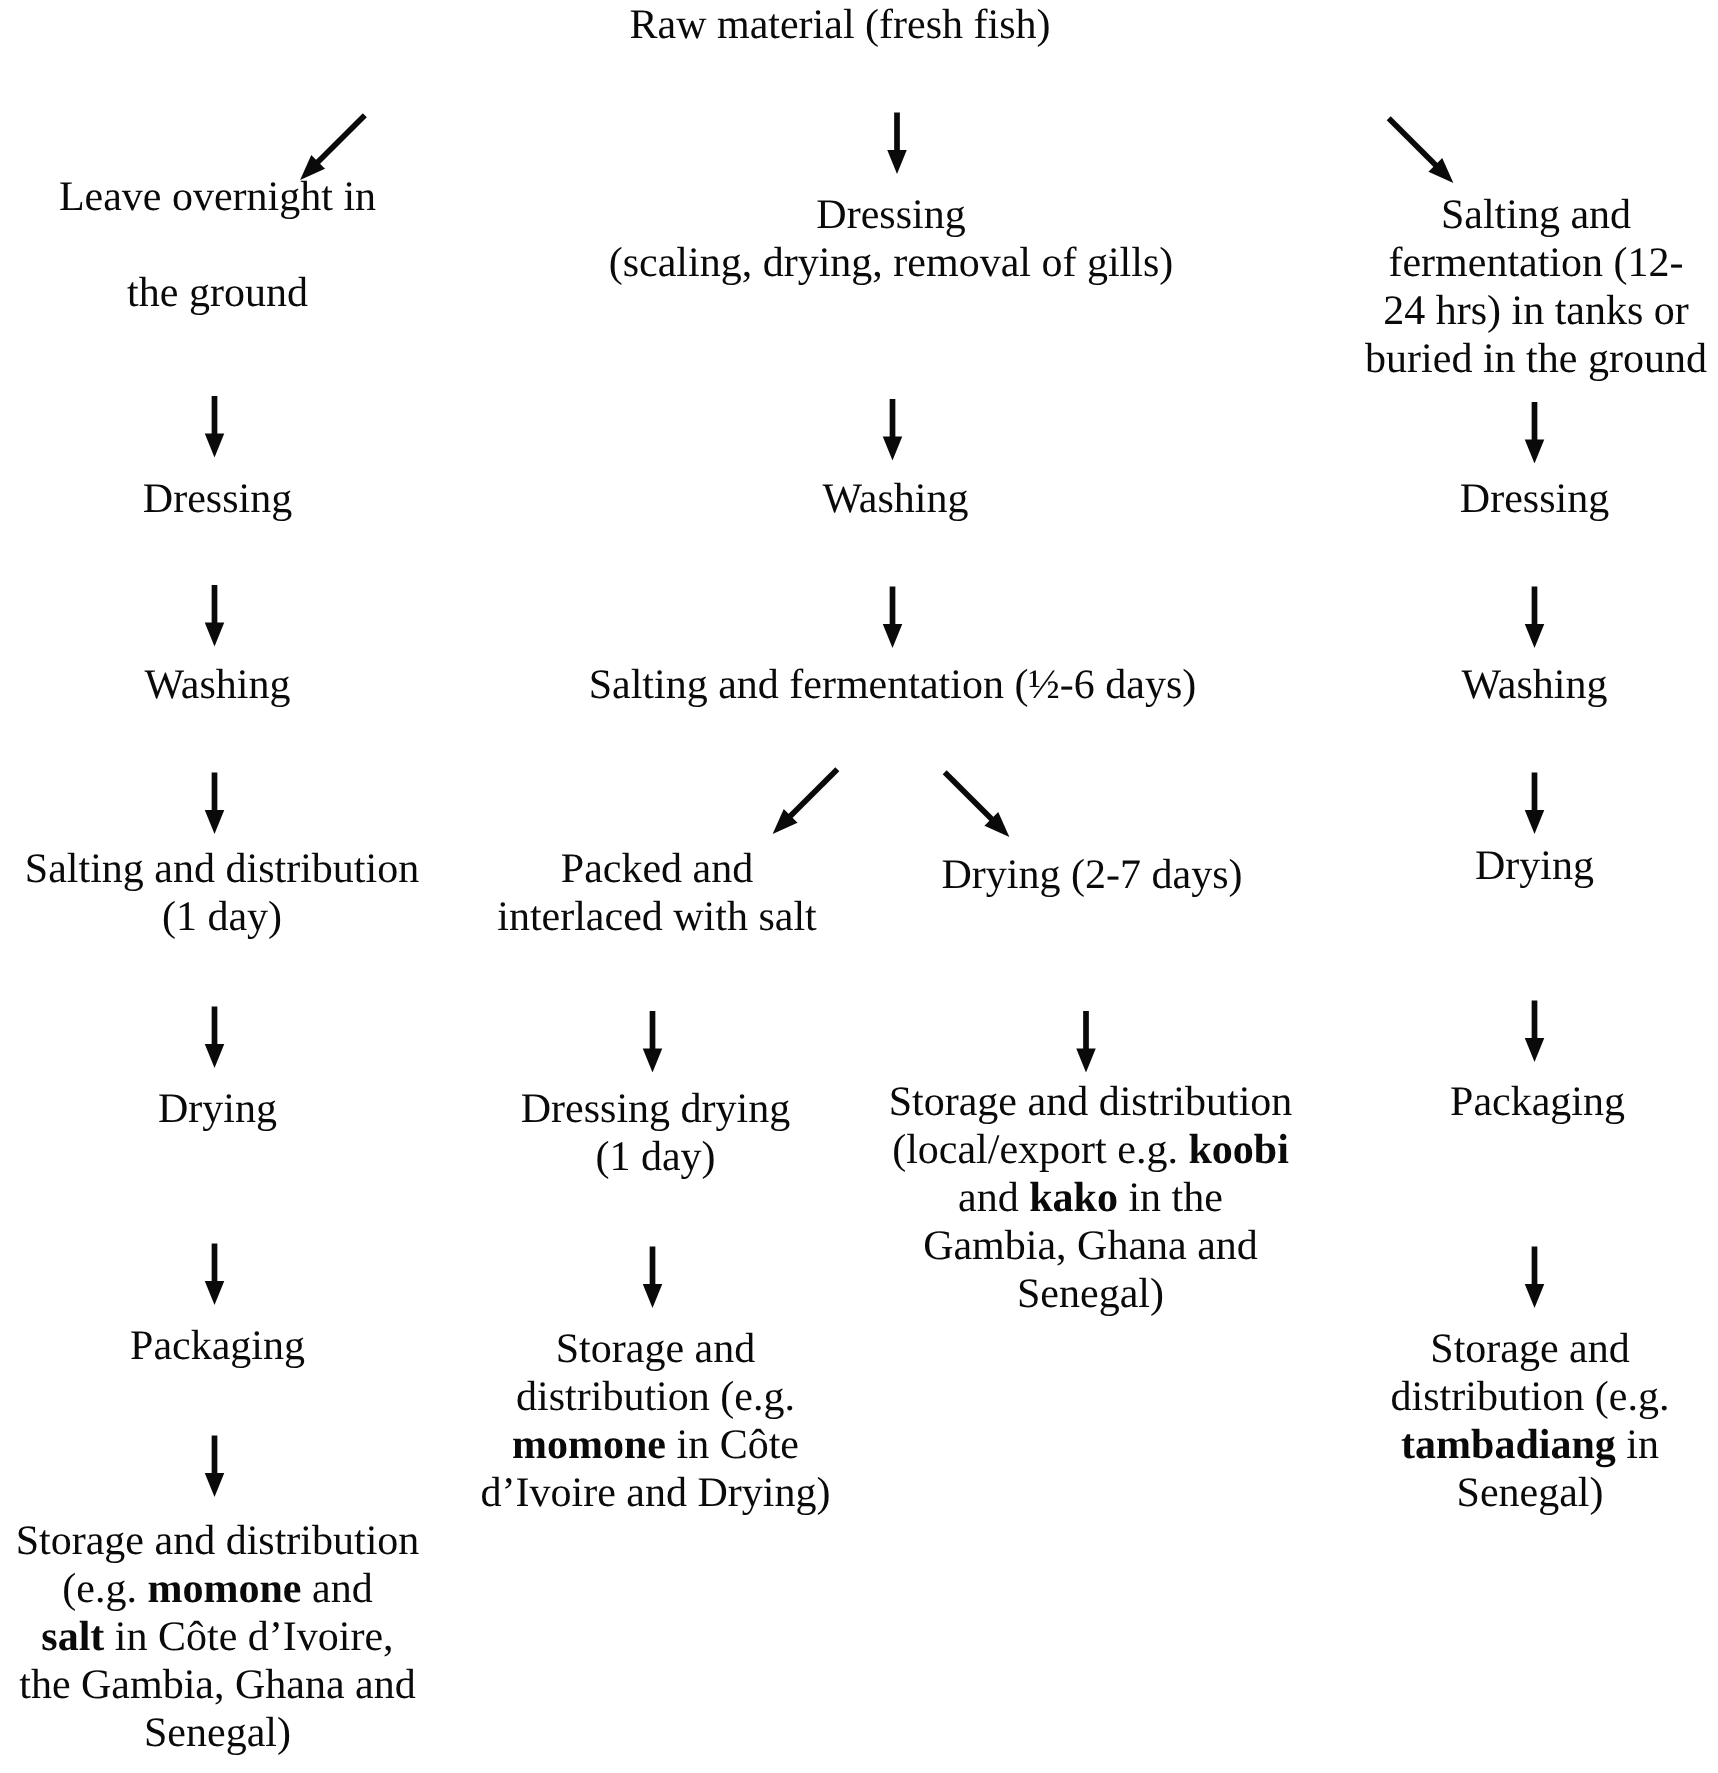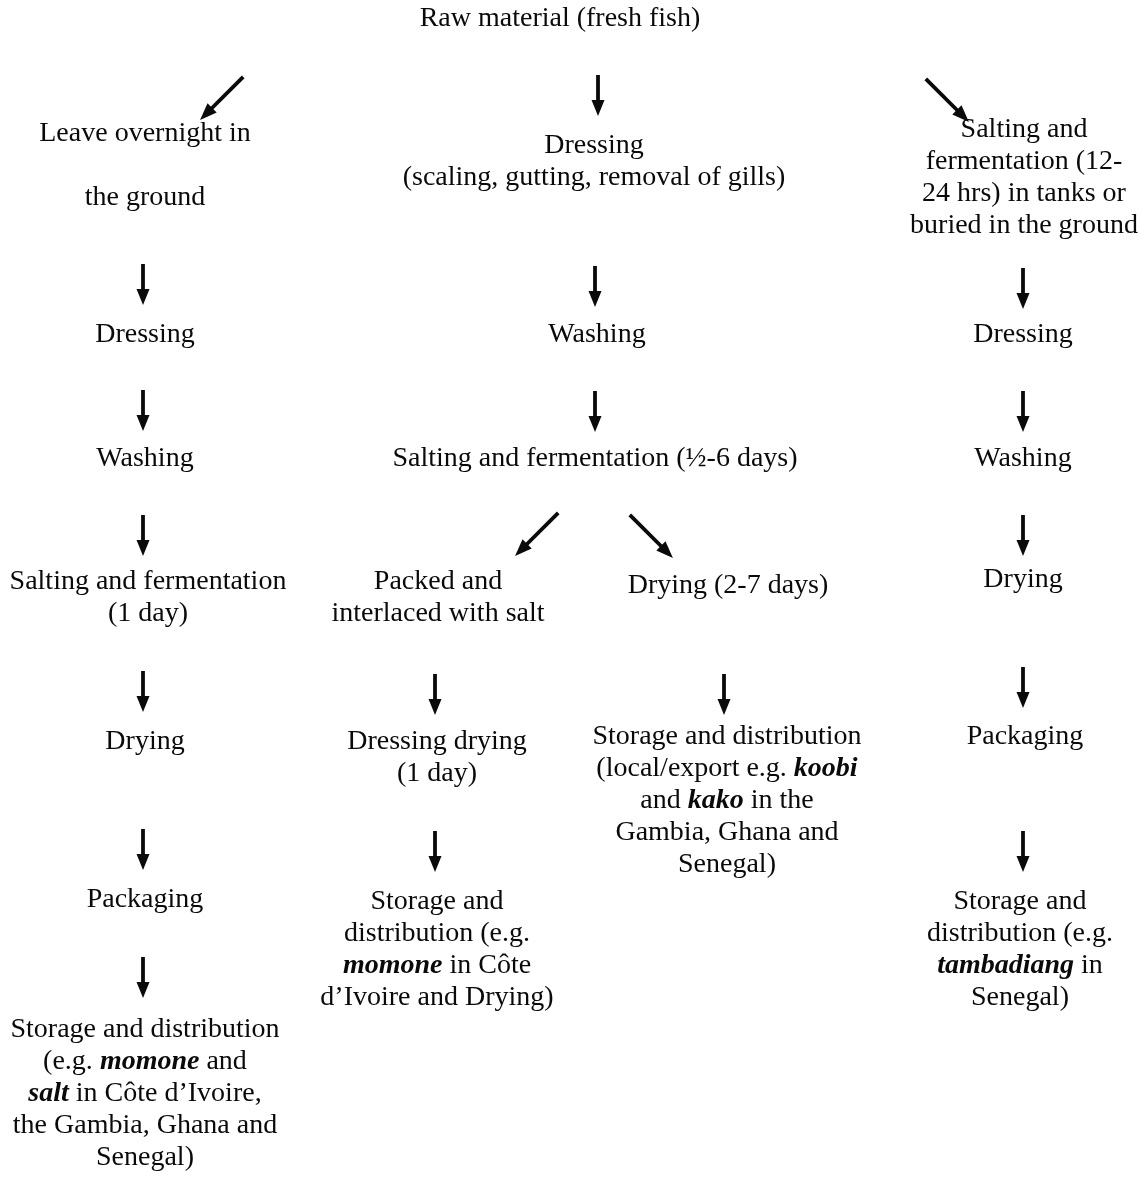--- a/index.html
+++ b/index.html
@@ -3,30 +3,30 @@
 <meta charset="utf-8">
 <style>
   html,body{margin:0;padding:0;background:#ffffff;}
   body{width:1145px;height:1182px;overflow:hidden;}
   #diagram{
     position:relative;width:1145px;height:1182px;
     font-family:"Liberation Serif","DejaVu Serif",serif;
     font-size:28px;line-height:32px;color:#0a0a0a;background:#ffffff;
   }
   .node{position:absolute;transform:translateX(-50%);text-align:center;white-space:nowrap;}
-  .bold{font-weight:bold;font-style:italic;}
+  .bold{font-weight:bold;}
   .ar{position:absolute;}
   .dl{transform:rotate(45deg);}
   .dr{transform:rotate(-45deg);}
 
   
   #n-raw{left:560px;top:1px;}
   #n-left-initial{left:145px;top:116px;}
   #n-center-dressing{left:594px;top:128px;}
-  #n-right-salting{left:1024px;top:112px;text-align:center;}
+  #n-right-salting{left:1024px;top:128px;text-align:center;}
   #n-left-dressing{left:145px;top:317px;}
   #n-center-washing{left:597px;top:317px;}
   #n-right-dressing{left:1023px;top:317px;}
   #n-left-washing{left:145px;top:441px;}
   #n-center-salting{left:595px;top:441px;}
   #n-right-washing{left:1023px;top:441px;}
   #n-left-salting1{left:148px;top:564px;}
   #n-packed{left:438px;top:564px;}
   #n-drying27{left:728px;top:568px;}
   #n-right-drying{left:1023px;top:562px;}
@@ -39,29 +39,29 @@
   #n-tambadiang{left:1020px;top:884px;}
   #n-left-final{left:145px;top:1012px;}
 </style>
 </head>
 <body>
 
 <div id="diagram">
 
   <div class="node" id="n-raw"><span>Raw material (fresh fish)</span></div>
   <div class="node" id="n-left-initial"><span>Leave overnight in</span><br><br><span>the ground</span></div>
-  <div class="node" id="n-center-dressing"><span>Dressing</span><br><span>(scaling, gutting, removal of gills)</span></div>
+  <div class="node" id="n-center-dressing"><span>Dressing</span><br><span>(scaling, drying, removal of gills)</span></div>
   <div class="node" id="n-right-salting"><span>Salting and</span><br><span>fermentation (12-</span><br><span>24 hrs) in tanks or</span><br><span>buried in the ground</span></div>
   <div class="node" id="n-left-dressing"><span>Dressing</span></div>
   <div class="node" id="n-center-washing"><span>Washing</span></div>
   <div class="node" id="n-right-dressing"><span>Dressing</span></div>
   <div class="node" id="n-left-washing"><span>Washing</span></div>
   <div class="node" id="n-center-salting"><span>Salting and fermentation (½-6 days)</span></div>
   <div class="node" id="n-right-washing"><span>Washing</span></div>
-  <div class="node" id="n-left-salting1"><span>Salting and fermentation</span><br><span>(1 day)</span></div>
+  <div class="node" id="n-left-salting1"><span>Salting and distribution</span><br><span>(1 day)</span></div>
   <div class="node" id="n-packed"><span>Packed and</span><br><span>interlaced with salt</span></div>
   <div class="node" id="n-drying27"><span>Drying (2-7 days)</span></div>
   <div class="node" id="n-right-drying"><span>Drying</span></div>
   <div class="node" id="n-left-drying"><span>Drying</span></div>
   <div class="node" id="n-partial"><span>Dressing drying</span><br><span>(1 day)</span></div>
   <div class="node" id="n-koobi"><span>Storage and distribution</span><br><span>(local/export e.g. </span><span class="bold">koobi</span><br><span>and </span><span class="bold">kako</span><span> in the</span><br><span>Gambia, Ghana and</span><br><span>Senegal)</span></div>
   <div class="node" id="n-right-packaging"><span>Packaging</span></div>
   <div class="node" id="n-left-packaging"><span>Packaging</span></div>
   <div class="node" id="n-momone"><span>Storage and</span><br><span>distribution (e.g.</span><br><span class="bold">momone</span><span> in Côte</span><br><span>d’Ivoire and Drying)</span></div>
   <div class="node" id="n-tambadiang"><span>Storage and</span><br><span>distribution (e.g.</span><br><span class="bold">tambadiang</span><span> in</span><br><span>Senegal)</span></div>

